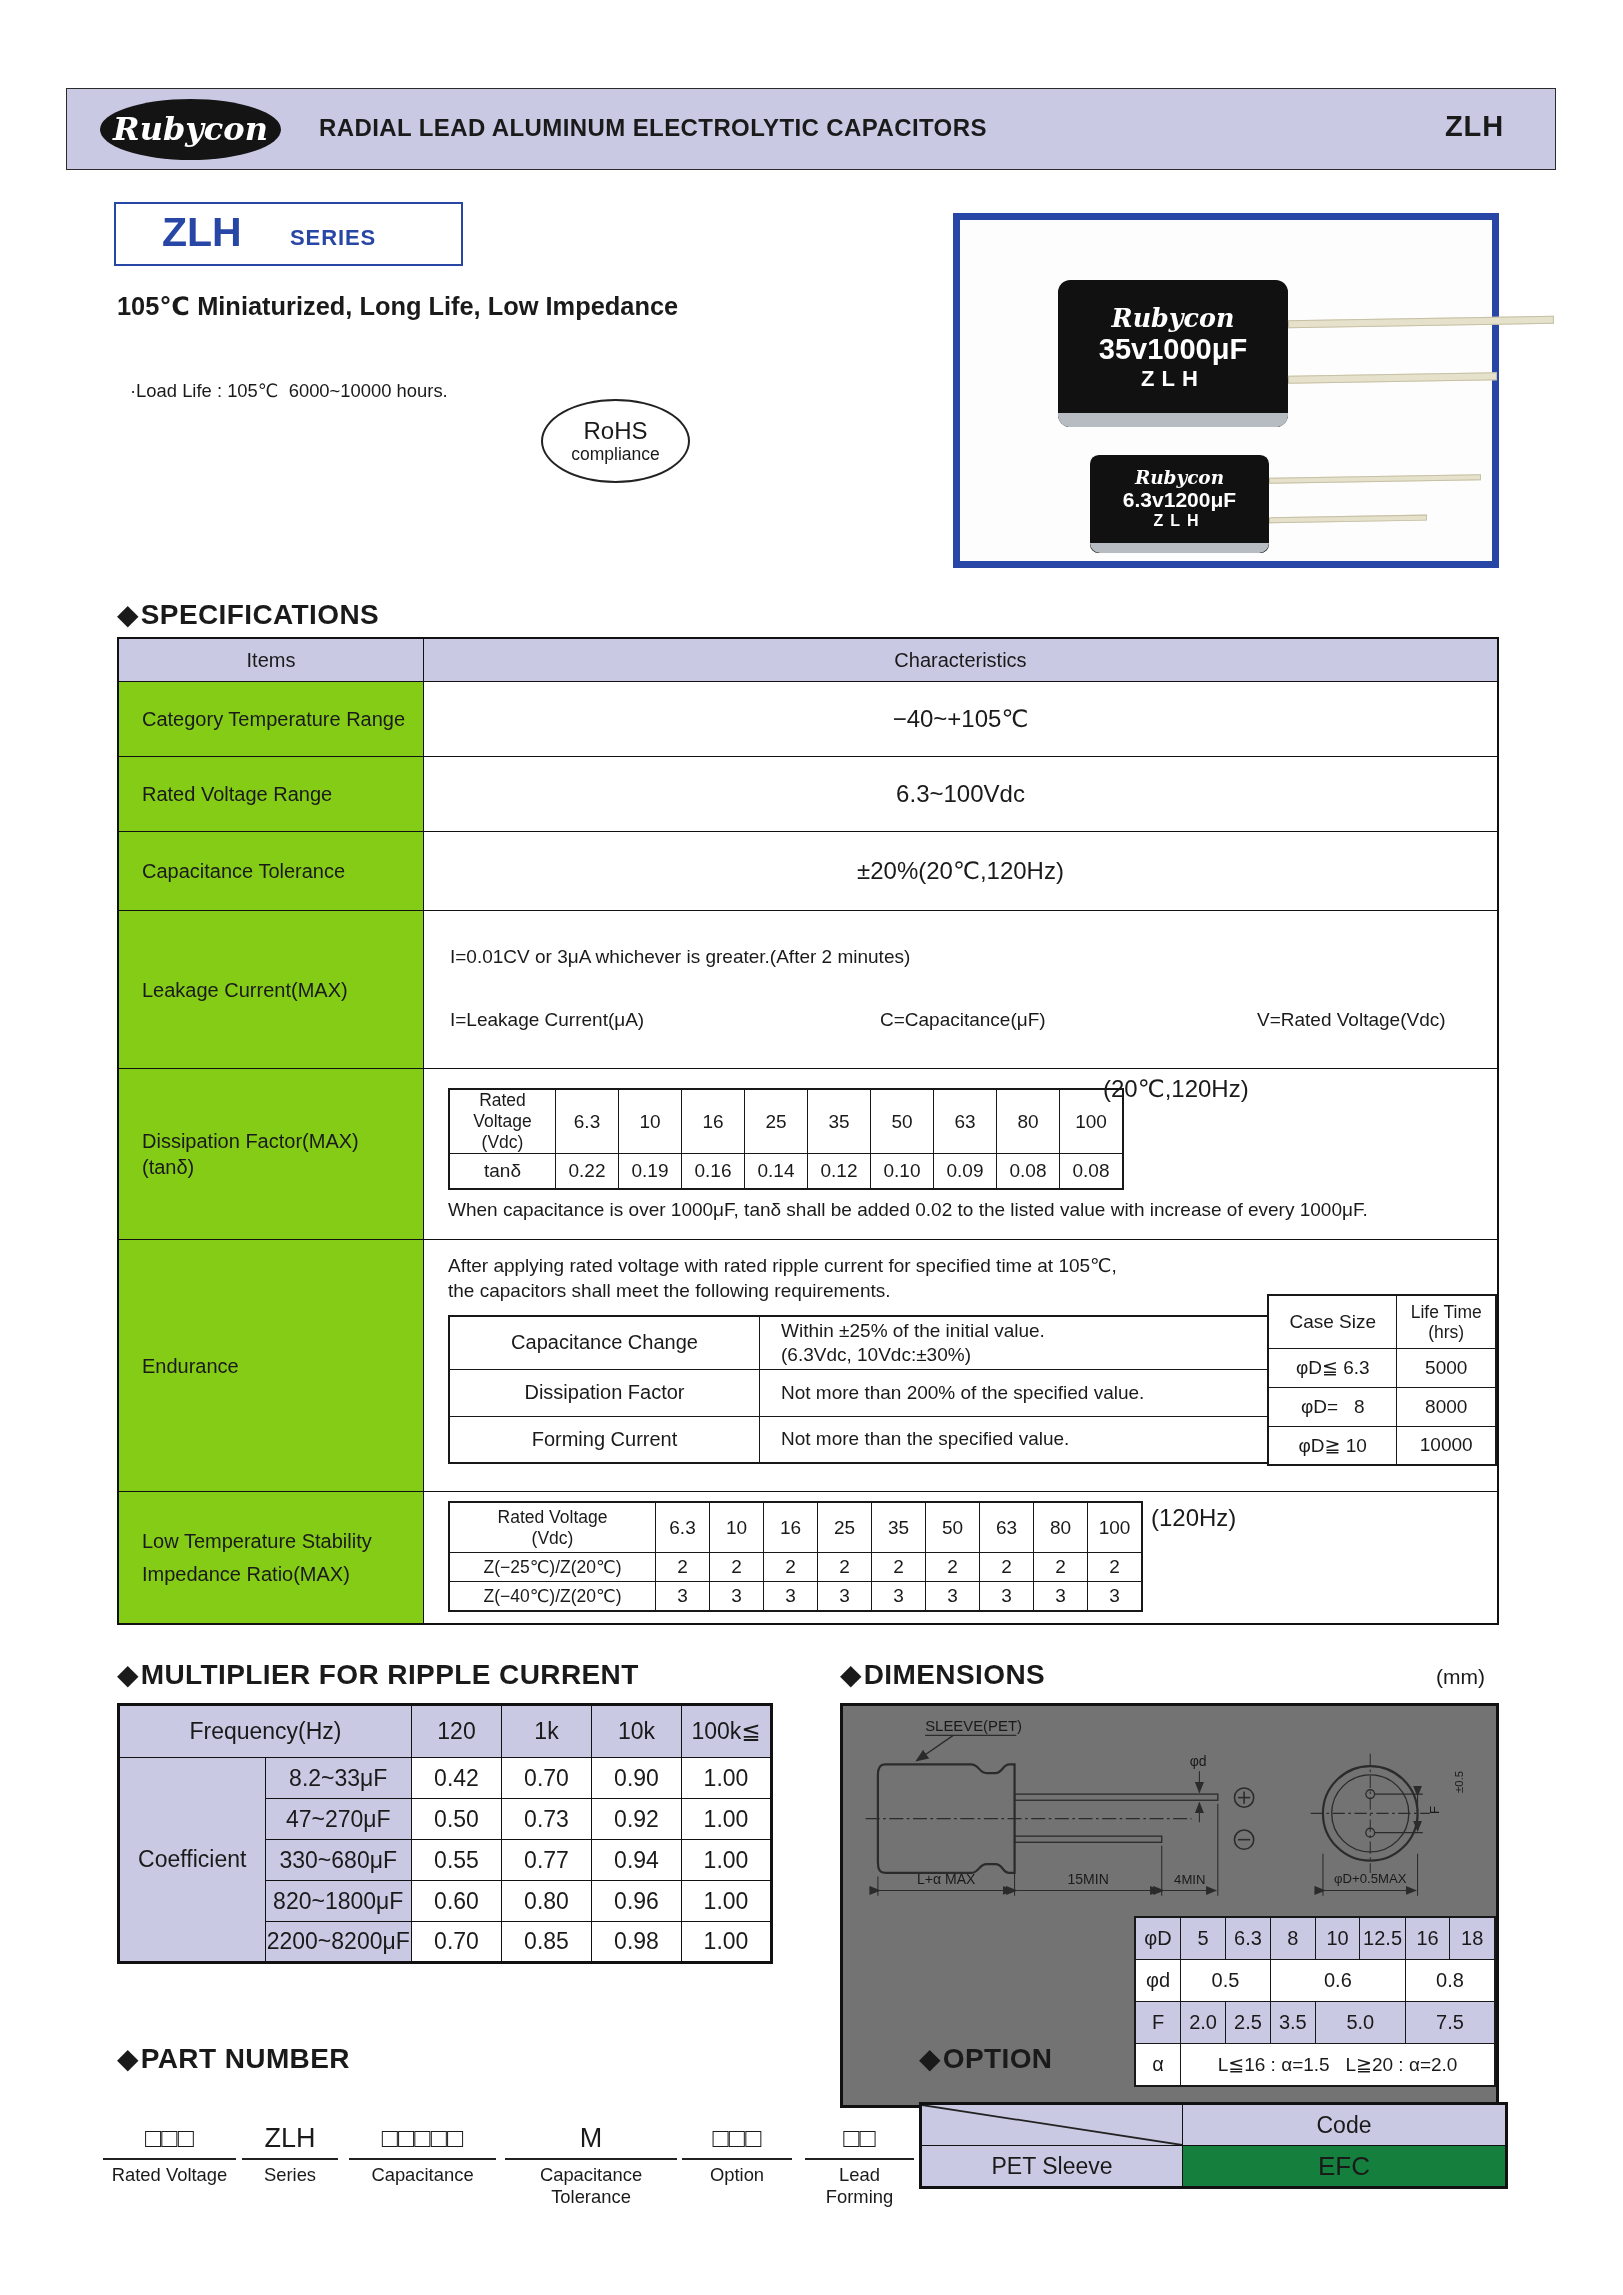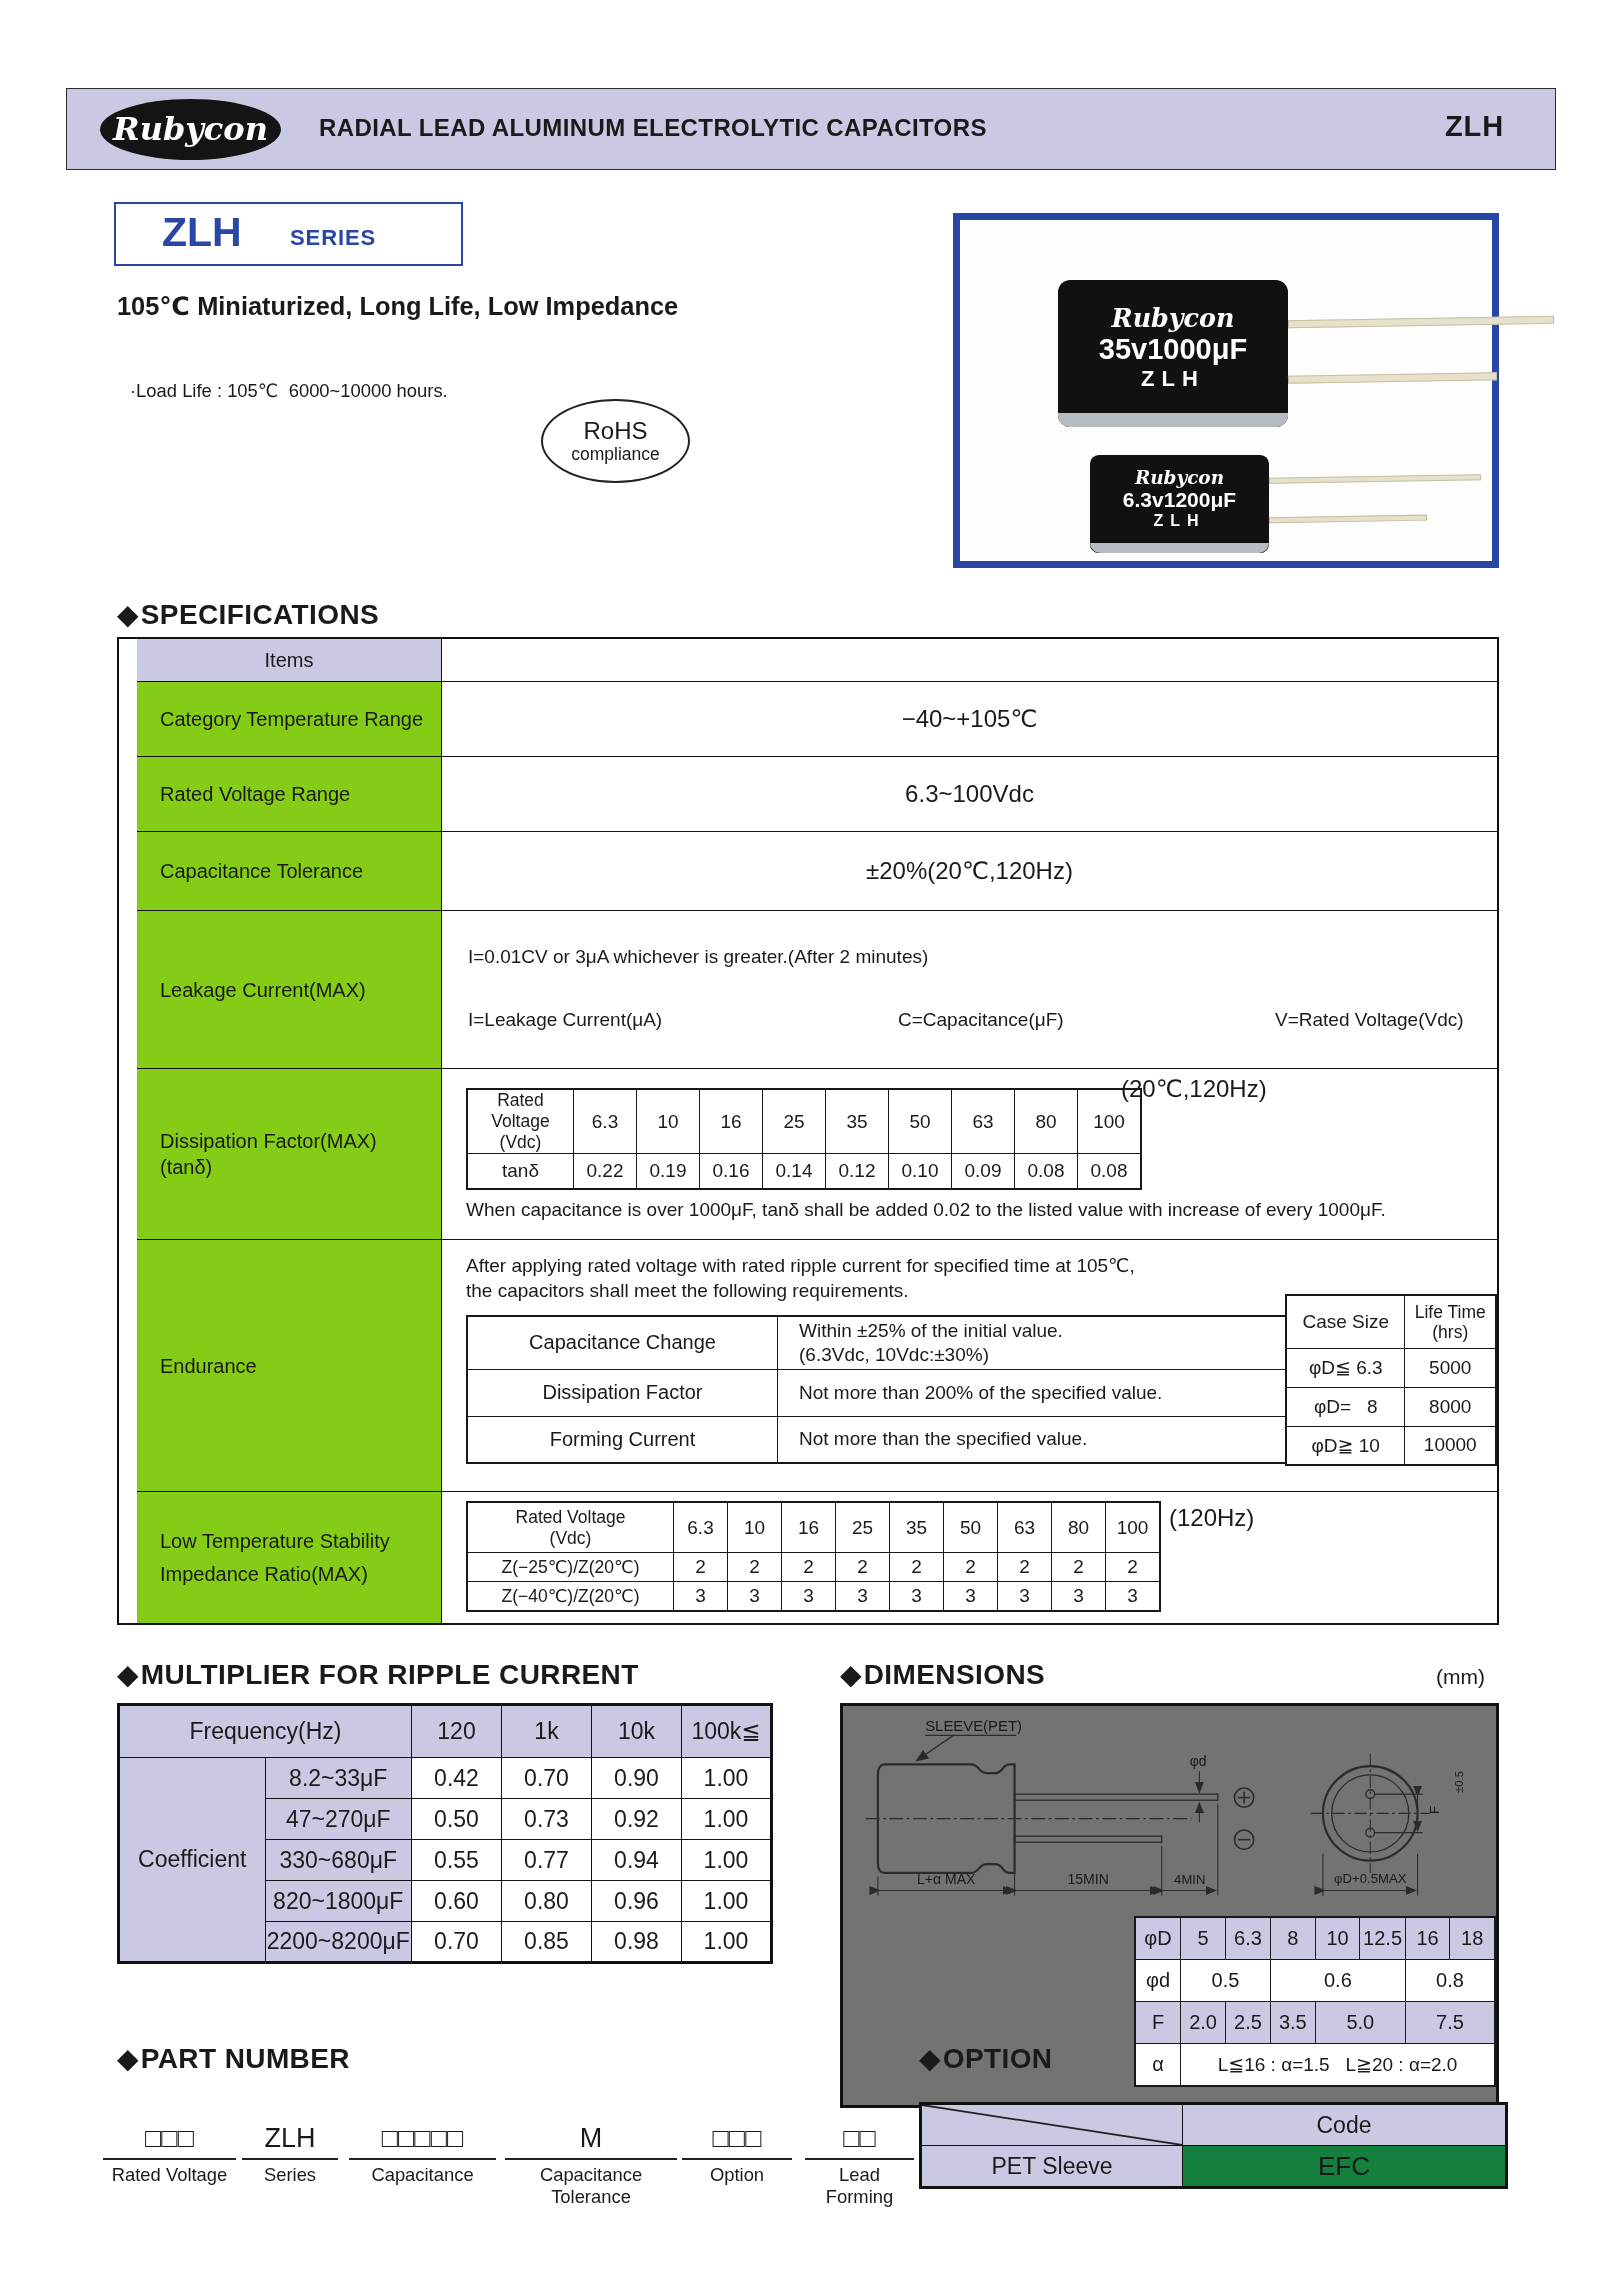--- a/index.html
+++ b/index.html
@@ -37,21 +37,21 @@
   .cap .rating{font-weight:bold;text-align:center;}
   .cap .ser{font-weight:bold;text-align:center;letter-spacing:7px;}
   .cap .foot{position:absolute;left:0;right:0;bottom:0;height:14px;background:#b7bbc2;border-radius:0 0 10.5px 10.5px;}
   .lead{position:absolute;background:#e6e1cb;border:0.9px solid #c6c0a6;box-sizing:border-box;}
 
   
   .h1{font-size:28px;font-weight:bold;letter-spacing:0.4px;}
   .h1 .dia{margin-right:1.8px;}
 
   
-  .spec{left:117px;top:637px;width:1382px;border:2.6px solid #111;box-sizing:border-box;background:#fff;padding-left:18px;}
+  .spec{left:117px;top:637px;width:1382px;border:2.6px solid #111;box-sizing:border-box;background:#fff;}
   .srow{display:flex;border-top:1.8px solid #111;box-sizing:border-box;}
   .srow:first-child{border-top:none;}
   .scell-i{width:305px;flex:0 0 305px;background:#84cc16;border-right:1.8px solid #111;box-sizing:border-box;
            display:flex;flex-direction:column;justify-content:center;padding-left:23px;font-size:20px;line-height:26px;}
   .scell-c{flex:1;position:relative;background:#fff;box-sizing:border-box;}
   .scell-c.mid{display:flex;align-items:center;justify-content:center;font-size:24px;}
   .hdr .scell-i,.hdr .scell-c{background:#c9c9e3;justify-content:center;padding-left:0;align-items:center;font-size:20px;}
   .hdr .scell-c{display:flex;}
 
   
@@ -140,20 +140,21 @@
   </div>
 
   <div class="abs h1" style="left:117px;top:598px;">
     <span class="dia">◆</span><span>SPECIFICATIONS</span>
   </div>
 
   <div class="abs spec">
 
     <div class="srow hdr" style="height:42px;">
       <div class="scell-i">Items</div>
+      <div class="scell-c">Characteristics</div>
     </div>
 
     <div class="srow" style="height:75px;">
       <div class="scell-i">Category Temperature Range</div>
       <div class="scell-c mid">−40~+105℃</div>
     </div>
 
     <div class="srow" style="height:75px;">
       <div class="scell-i">Rated Voltage Range</div>
       <div class="scell-c mid">6.3~100Vdc</div>

